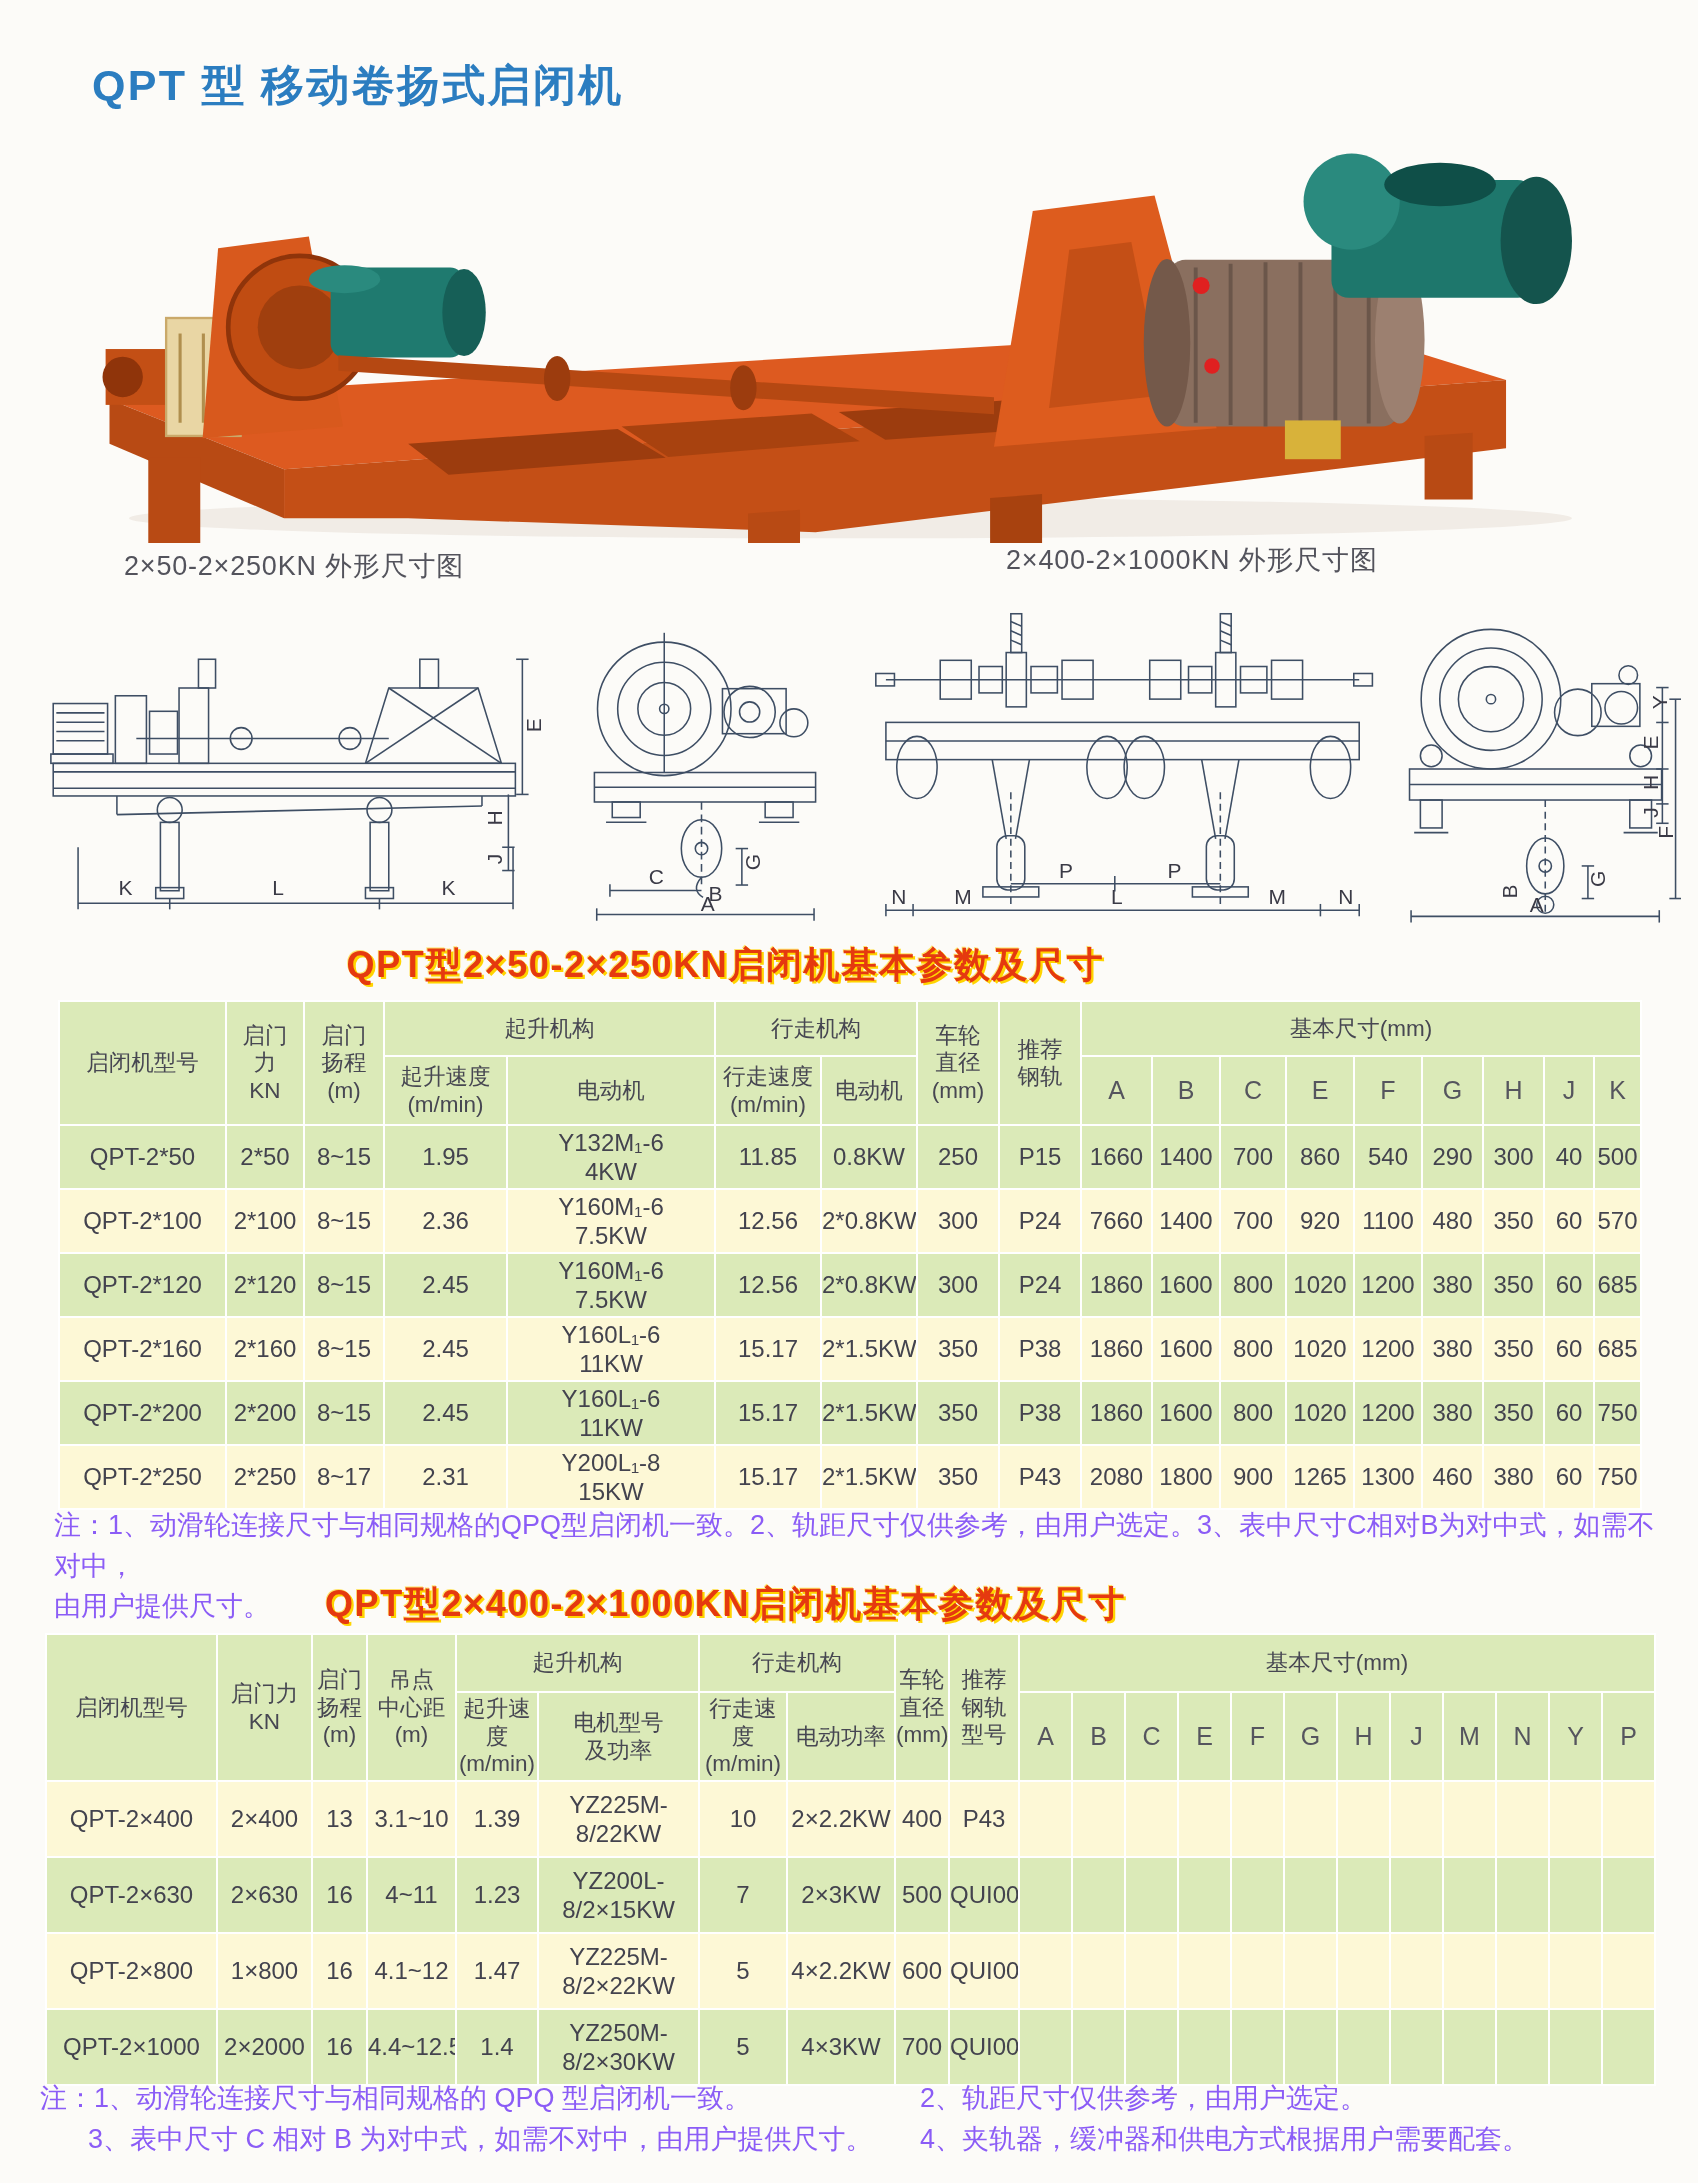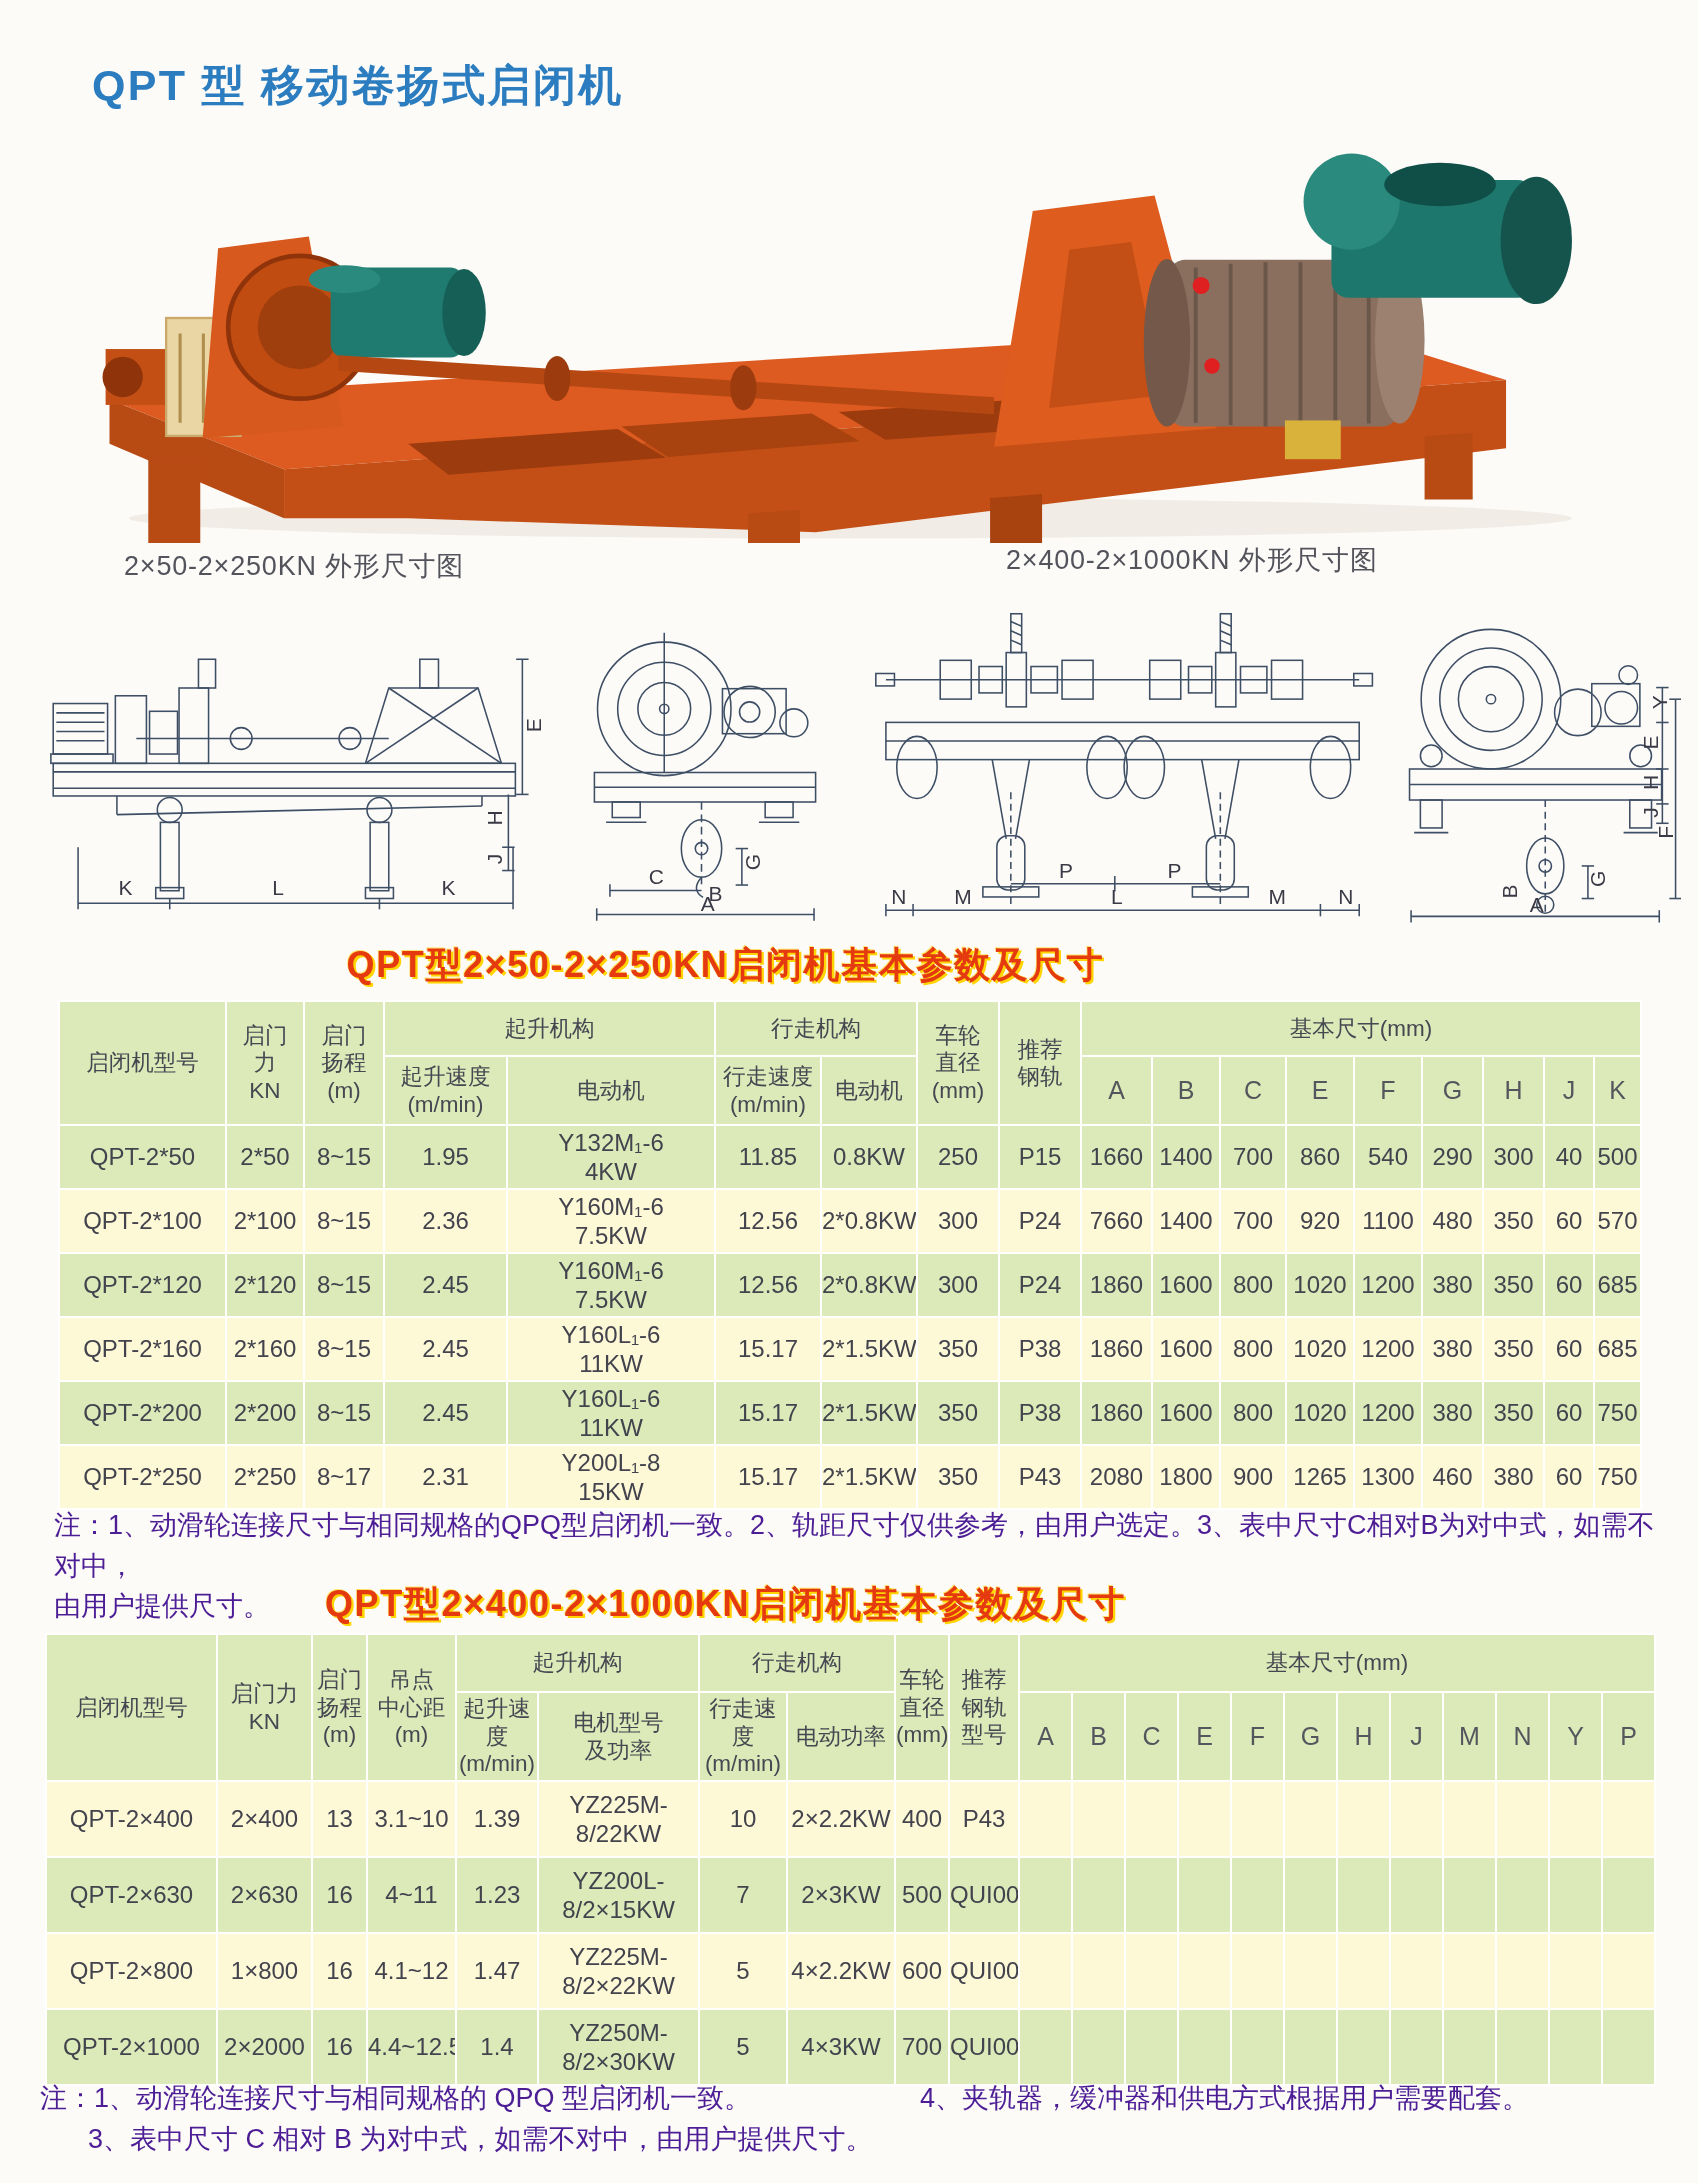--- a/index.html
+++ b/index.html
@@ -37,21 +37,21 @@
   .t1 tbody tr:nth-child(odd) td{background:#dbeab8;}
   .t1 tbody tr:nth-child(even) td{background:#fdf8d6;}
   .t2{width:1609px;}
   .t2 thead tr:nth-child(1) th{height:56px;}
   .t2 thead tr:nth-child(2) th{height:87px;}
   .t2 tbody td{font-size:24px;height:74px;}
   .t2 tbody tr:nth-child(odd) td{background:#fdf8d6;}
   .t2 tbody tr:nth-child(even) td{background:#dbeab8;}
   .letter-th{font-size:25px;color:#55555e;}
   .note{
-    font-size:27px;color:#4c1d95;line-height:1.5;white-space:pre-line;
+    font-size:27px;color:#8b5cf6;line-height:1.5;white-space:pre-line;
   }
   .dim-text{font-size:27px;fill:#3a3a46;}
   .draw{stroke:#3e4e64;fill:none;stroke-width:2;}
 </style>
 </head>
 <body>
 
 <div class="abs page-title">QPT 型 移动卷扬式启闭机</div>
 
 <svg class="abs" style="left:74px;top:93px;" width="1549" height="450" viewBox="0 0 1995 580">
@@ -673,15 +673,16 @@
         <td></td>
       </tr>
     </tbody>
 </table>
 
 <div class="abs" style="left:40px;top:2078px;width:870px;">
   <div class="note">注：1、动滑轮连接尺寸与相同规格的 QPQ 型启闭机一致。</div>
   <div class="note" style="padding-left:48px;">3、表中尺寸 C 相对 B 为对中式，如需不对中，由用户提供尺寸。</div>
 </div>
 <div class="abs" style="left:920px;top:2078px;width:746px;">
+  <div class="note">2、轨距尺寸仅供参考，由用户选定。</div>
   <div class="note">4、夹轨器，缓冲器和供电方式根据用户需要配套。</div>
 </div>
 
 
 </body></html>

